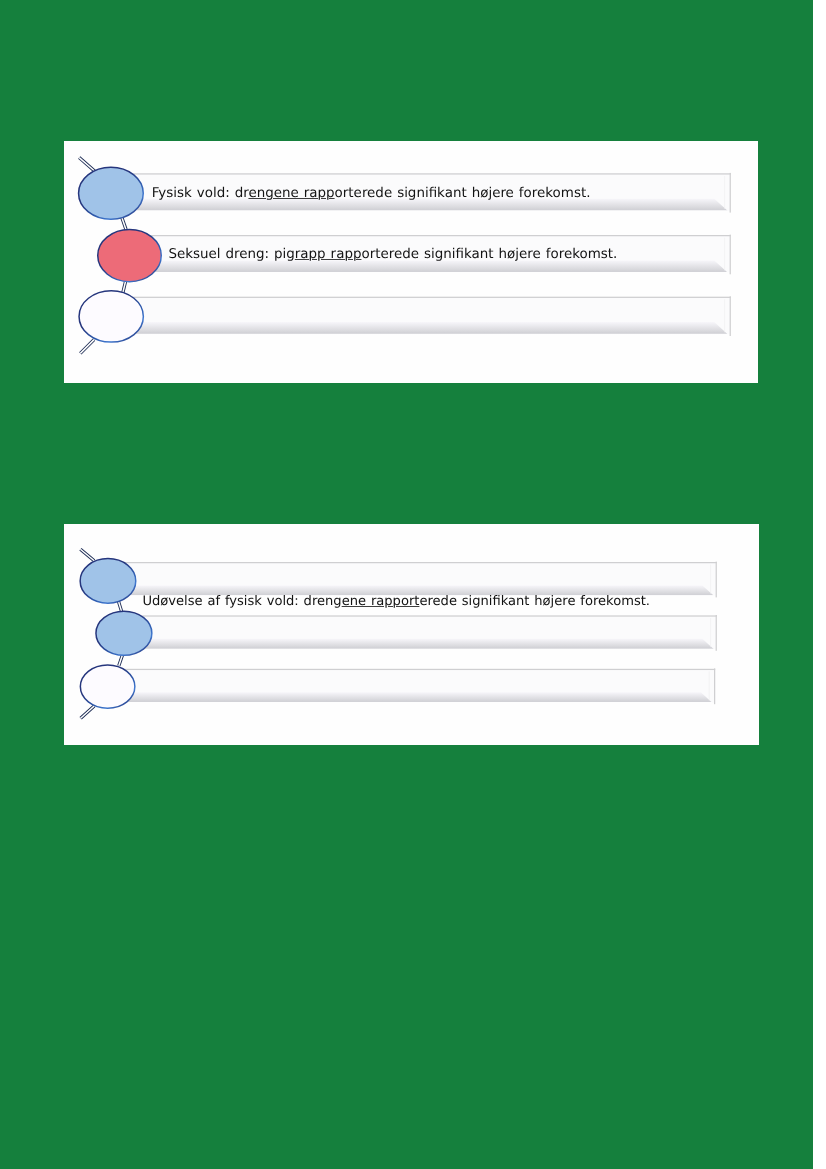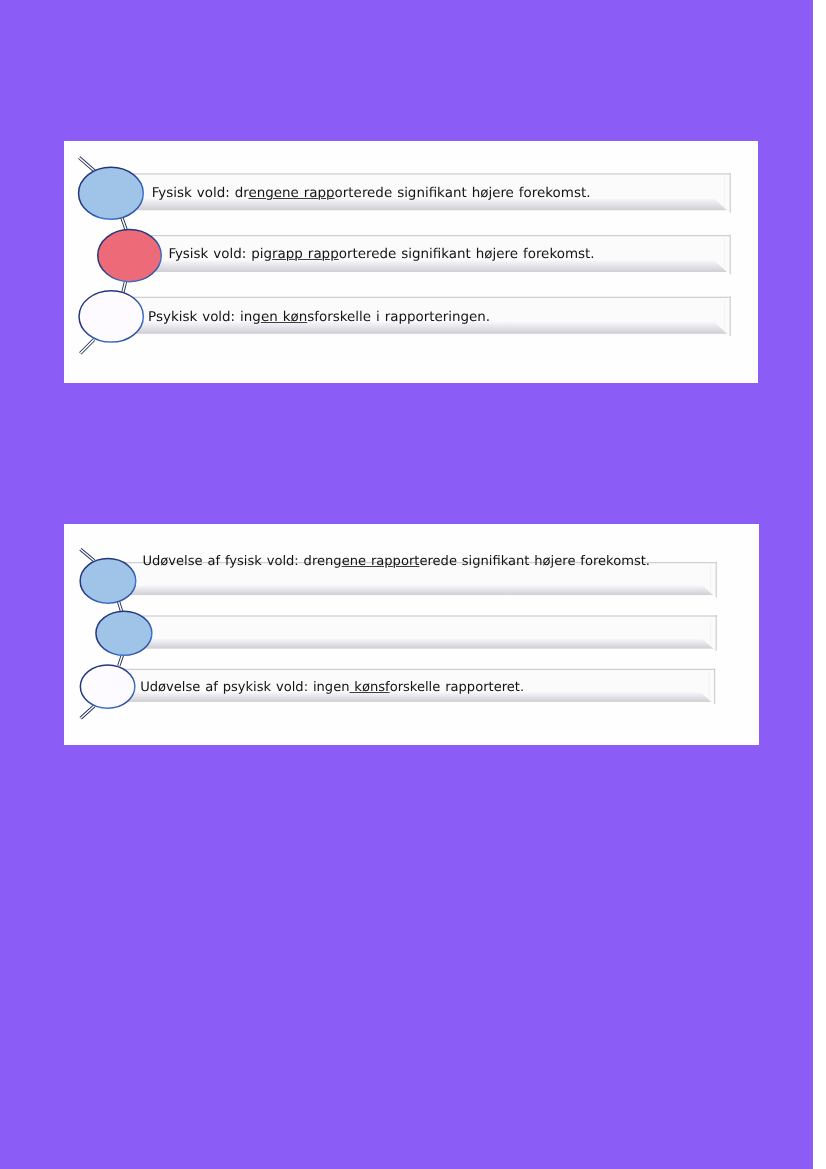--- a/index.html
+++ b/index.html
@@ -1,19 +1,19 @@
 <!DOCTYPE html>
 <html><head>
 <meta charset="utf-8">
 <title>Dokument</title>
 <style>
   html, body { margin:0; padding:0; background:#ffffff; }
   body { width:826px; height:1169px; position:relative; overflow:hidden;
          font-family:"DejaVu Sans", sans-serif; color:#000; }
-  #page { position:absolute; left:0; top:0; width:813px; height:1169px; background:#8b5cf6; }
+  #page { position:absolute; left:0; top:0; width:813px; height:1169px; background:#15803d; }
   .canvas-frame { position:absolute; }
   .diagram-svg { position:absolute; left:0; top:0; overflow:visible; }
   .label { position:absolute; white-space:pre; color:#131313;
            font-family:"DejaVu Sans", sans-serif;
            text-rendering:geometricPrecision;
            transform:translateZ(0); }
   .label u { text-decoration:underline; text-decoration-color:#3e3e3e;
              text-decoration-thickness:1.3px; text-underline-offset:1.1px; }
 </style>
 </head>
@@ -79,22 +79,21 @@
         <ellipse cx="110.9" cy="193.2" rx="32.35" ry="26" fill="#a0c3e8" stroke="url(#cs0)" stroke-width="1.5"></ellipse>
       </g>
       <g>
         <ellipse cx="129.5" cy="255.6" rx="31.75" ry="26.05" fill="#ed6b78" stroke="url(#cs0)" stroke-width="1.5"></ellipse>
       </g>
       <g>
         <ellipse cx="111.2" cy="316.4" rx="32.15" ry="25.7" fill="#fdfbff" stroke="url(#cs0)" stroke-width="1.5"></ellipse>
       </g>
     </svg>
     <div class="label" style="left: 151.8px; top: 186.064px; font-size: 13.45px; line-height: 16.14px; word-spacing: 0.7px;"><span>Fysisk vold: dr</span><u>engene rapp</u><span>orterede signifikant højere forekomst.</span></div>
-    <div class="label" style="left: 168.4px; top: 247.464px; font-size: 13.45px; line-height: 16.14px; word-spacing: 0.7px;"><span>Fysisk vold: pig</span><u>rapp rapp</u><span>orterede signifikant højere forekomst.</span></div>
-    <div class="label" style="left: 148.1px; top: 309.764px; font-size: 13.45px; line-height: 16.14px; word-spacing: 0.7px;"><span>Psykisk vold: ing</span><u>en køn</u><span>sforskelle i rapporteringen.</span></div>
+    <div class="label" style="left: 168.4px; top: 247.464px; font-size: 13.45px; line-height: 16.14px; word-spacing: 0.7px;"><span>Seksuel dreng: pig</span><u>rapp rapp</u><span>orterede signifikant højere forekomst.</span></div>
     <div class="canvas-frame" style="left: 64px; top: 524px; width: 694.6px; height: 221px; background: rgb(254, 254, 254);"></div>
     <svg class="diagram-svg" width="826" height="1169">
       <defs>
         <linearGradient id="sh1" x1="0" y1="0" x2="0" y2="1">
           <stop offset="0%" stop-color="#f7f6fa"></stop>
           <stop offset="70%" stop-color="#dadade"></stop>
           <stop offset="88%" stop-color="#d2d2d7"></stop>
           <stop offset="93%" stop-color="#d2d2d7"></stop>
           <stop offset="100%" stop-color="#ffffff"></stop>
         </linearGradient>
@@ -146,15 +145,14 @@
       <g>
         <ellipse cx="107.95" cy="580.9" rx="27.8" ry="22.35" fill="#a0c3e8" stroke="url(#cs1)" stroke-width="1.5"></ellipse>
       </g>
       <g>
         <ellipse cx="123.9" cy="633.2" rx="27.95" ry="22.05" fill="#a0c3e8" stroke="url(#cs1)" stroke-width="1.5"></ellipse>
       </g>
       <g>
         <ellipse cx="107.6" cy="686.6" rx="27.25" ry="21.65" fill="#fdfbff" stroke="url(#cs1)" stroke-width="1.5"></ellipse>
       </g>
     </svg>
-    <div class="label" style="left: 142.4px; top: 554px; font-size: 13.08px; line-height: 15.696px; word-spacing: 0.7px;"><span>Udøvelse af fysisk vold: dreng</span><u>ene rapport</u><span>erede signifikant højere forekomst.</span></div>
-    <div class="label" style="left: 140.2px; top: 680.49px; font-size: 13.08px; line-height: 15.696px; word-spacing: 0.7px;"><span>Udøvelse af psykisk vold: ingen</span><u> kønsf</u><span>orskelle rapporteret.</span></div>
+    <div class="label" style="left: 142.4px; top: 594px; font-size: 13.08px; line-height: 15.696px; word-spacing: 0.7px;"><span>Udøvelse af fysisk vold: dreng</span><u>ene rapport</u><span>erede signifikant højere forekomst.</span></div>
   </div>
 
 </body></html>

